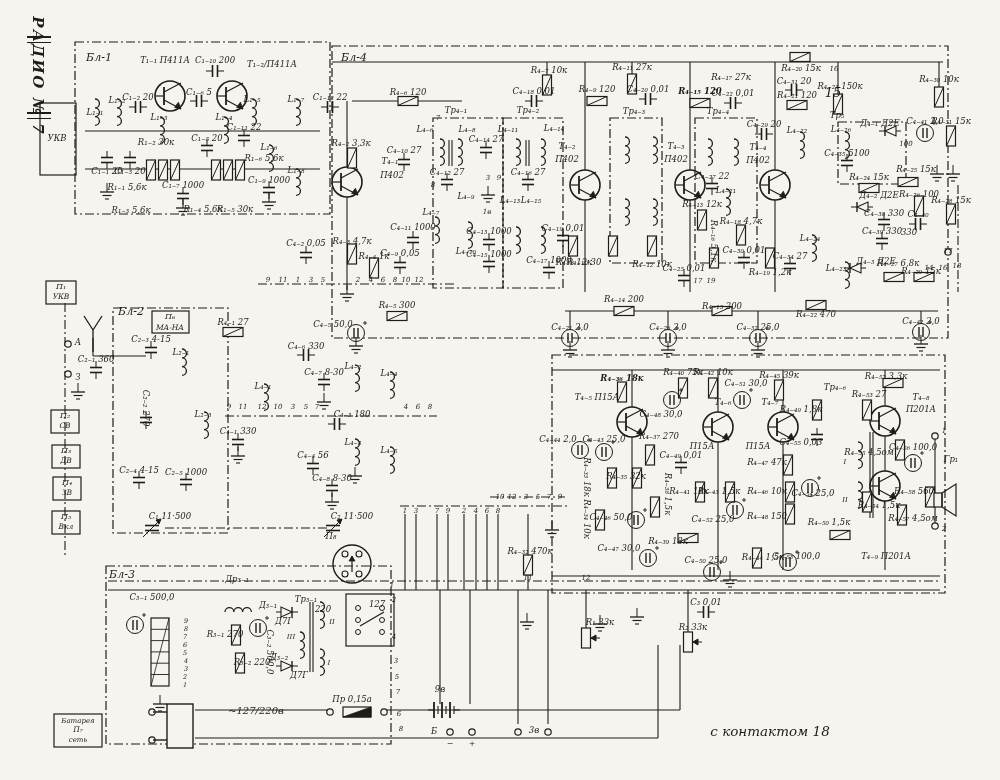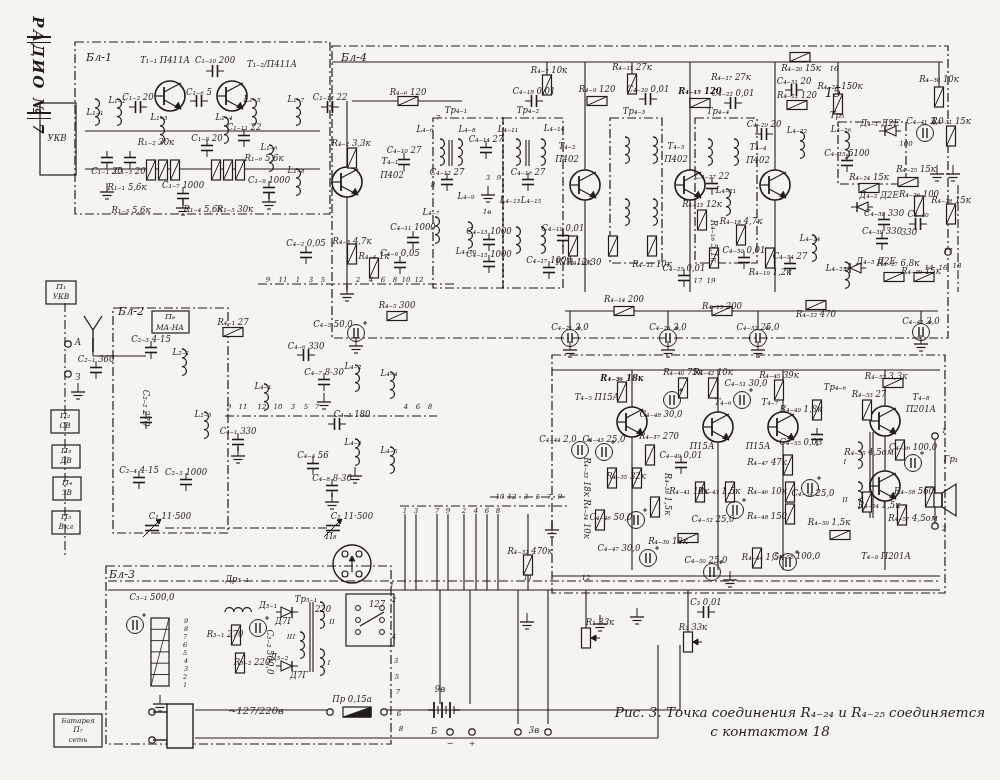--- a/index.html
+++ b/index.html
@@ -1119,15 +1119,14 @@
       <span class="lbl" style="left: 66px; top: 461px; font-size: 7.5px;">ДВ</span>
       <span class="lbl" style="left: 67px; top: 483px; font-size: 8px;">П₄</span>
       <span class="lbl" style="left: 67px; top: 493px; font-size: 7.5px;">ЗВ</span>
       <span class="lbl" style="left: 66px; top: 517px; font-size: 8px;">П₅</span>
       <span class="lbl" style="left: 66px; top: 527px; font-size: 7.5px;">Вкл</span>
       <span class="lbl" style="left: 78px; top: 721px; font-size: 7px;">Батарея</span>
       <span class="lbl" style="left: 78px; top: 730px; font-size: 7.5px;">П₇</span>
       <span class="lbl" style="left: 78px; top: 740px; font-size: 7px;">сеть</span>
     </div>
 
-  <span id="caption1">Рис. 3.  Точка соединения  R₄₋₂₄  и  R₄₋₂₅  соединяется</span>
   <span id="caption2">с контактом 18</span>
 </div>
 
 </body></html>

